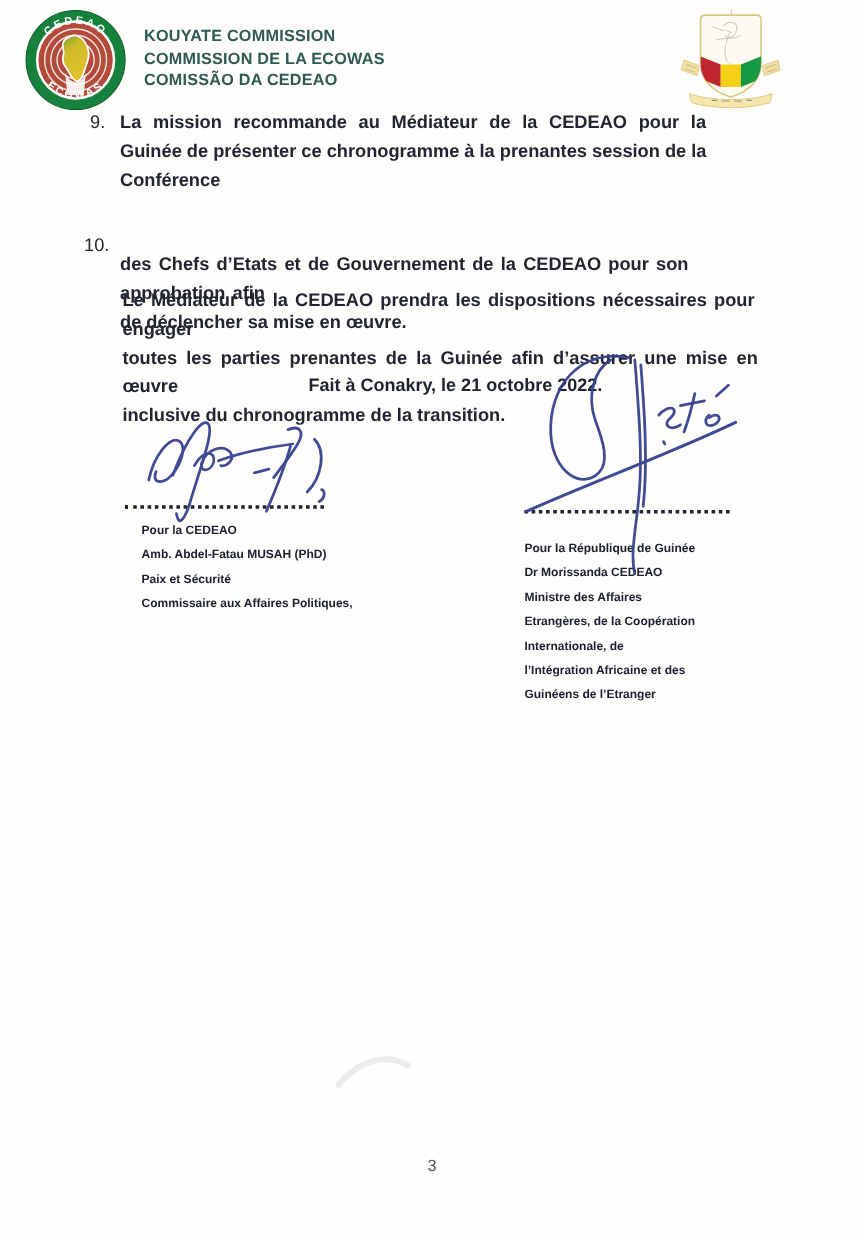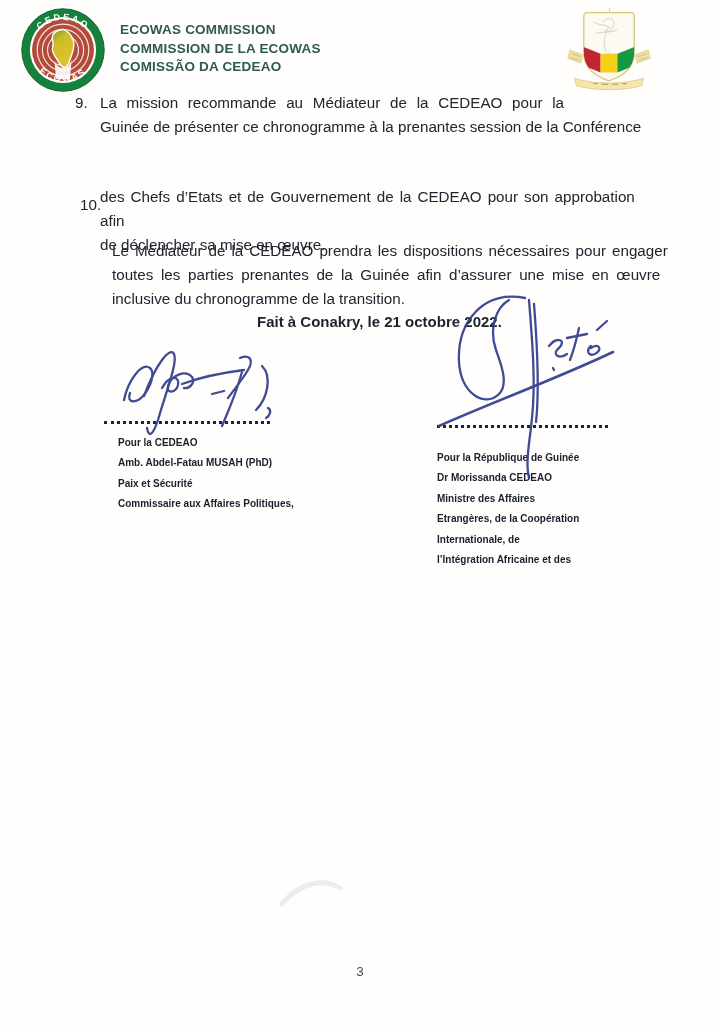--- a/index.html
+++ b/index.html
@@ -13,22 +13,22 @@
     position:absolute;left:120px;top:21px;
     color:#2d5a52;font-weight:bold;font-size:13.5px;line-height:18.5px;letter-spacing:.2px;
     white-space:nowrap;
   }
   .guinea-arms{position:absolute;left:556px;top:7px;width:106px;height:86px;}
   
   .item{position:absolute;display:flex;font-size:15.2px;line-height:24px;color:#20252f;}
   .item-9{left:75px;top:91px;}
   .item-9 .num{width:25px;flex:0 0 auto;}
   .item-10{left:70px;top:193px;}
-  .item-10 .num{width:32px;flex:0 0 auto;margin-left:10px;}
-  .plines{width:562px;}
+  .item-10 .num{width:32px;flex:0 0 auto;}
+  .plines{width:562px;font-weight:bold;}
   .ws-xl{word-spacing:5.5px;}
   .ws-l{word-spacing:3.4px;}
   .ws-m{word-spacing:1.8px;margin-top:46px;}
   
   .dateline{position:absolute;left:257px;top:313px;font-weight:bold;font-size:15px;color:#1c222e;white-space:nowrap;}
   
   .sig-ink{position:absolute;z-index:3;}
   .sig-ink-left{left:116px;top:336px;width:212px;height:112px;}
   .sig-ink-right{left:433px;top:290px;width:200px;height:200px;}
   .dotted{position:absolute;height:0;border-top:3px dotted #1d2433;z-index:2;}
@@ -71,21 +71,21 @@
              C60,33 56,27 49,26 Z" fill="url(#gmap)" stroke="#ffffff" stroke-width="1.6"></path>
     <text font-size="10.5" font-weight="bold" fill="#ffffff" letter-spacing="2.6">
       <textPath href="#arcTop" startOffset="50%" text-anchor="middle">CEDEAO</textPath>
     </text>
     <text font-size="10.5" font-weight="bold" fill="#ffffff" letter-spacing="2.6">
       <textPath href="#arcBot" startOffset="50%" text-anchor="middle">ECOWAS</textPath>
     </text>
   </svg>
 
   <div class="org-block">
-    <div>ECOWAS COMMISSION</div>
+    <div>KOUYATE COMMISSION</div>
     <div>COMMISSION DE LA ECOWAS</div>
     <div>COMISSÃO DA CEDEAO</div>
   </div>
 
   <svg class="guinea-arms" viewBox="0 0 110 92" aria-hidden="true">
     <defs>
       <clipPath id="shieldClip">
         <path d="M32,6 L78,6 C81,6 82,7 82,10 L82,48 C82,64 71,74 55,79 C39,74 28,64 28,48 L28,10 C28,7 29,6 32,6 Z"></path>
       </clipPath>
     </defs>
@@ -173,20 +173,21 @@
     </g>
   </svg>
   <div class="dotted dotted-right"></div>
   <div class="sigblock sigblock-right">
     <div>Pour la République de Guinée</div>
     <div>Dr Morissanda CEDEAO</div>
     <div>Ministre des Affaires</div>
     <div>Etrangères, de la Coopération</div>
     <div>Internationale, de</div>
     <div>l’Intégration Africaine et des</div>
+    <div>Guinéens de l’Etranger</div>
   </div>
 
   <svg class="smudge" viewBox="0 0 70 42" aria-hidden="true">
     <path d="M6,34 C24,12 48,8 64,18" fill="none" stroke="#e7e7ea" stroke-width="5" stroke-linecap="round" opacity=".8"></path>
   </svg>
 
   <div class="pagenum">3</div>
 
 </div>
 

